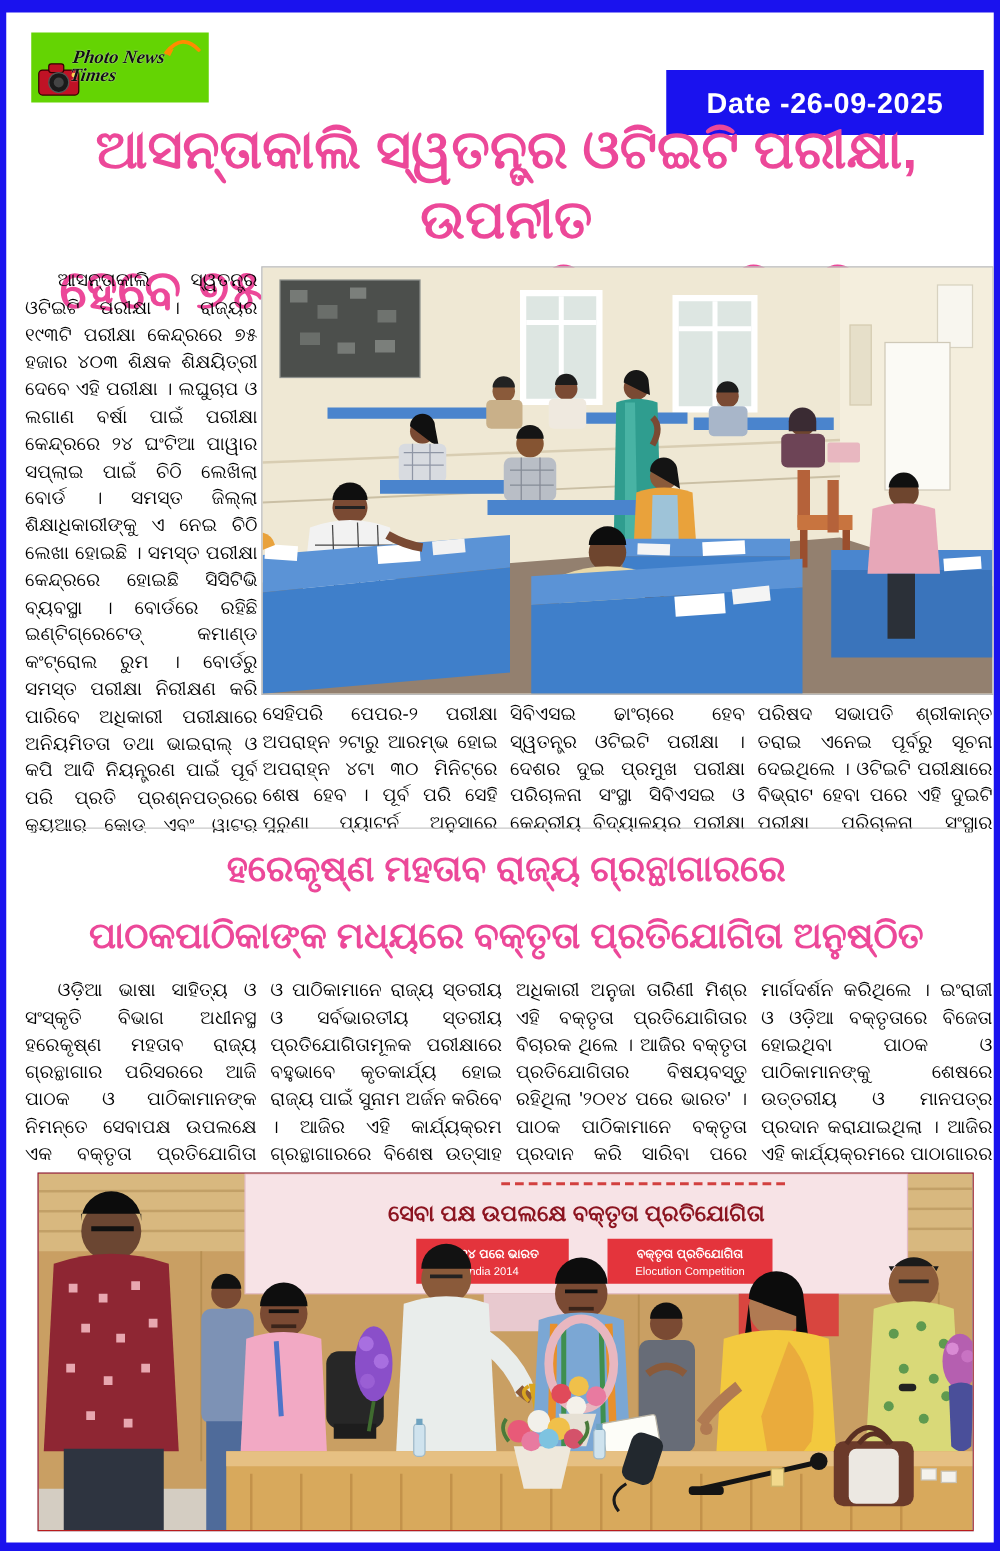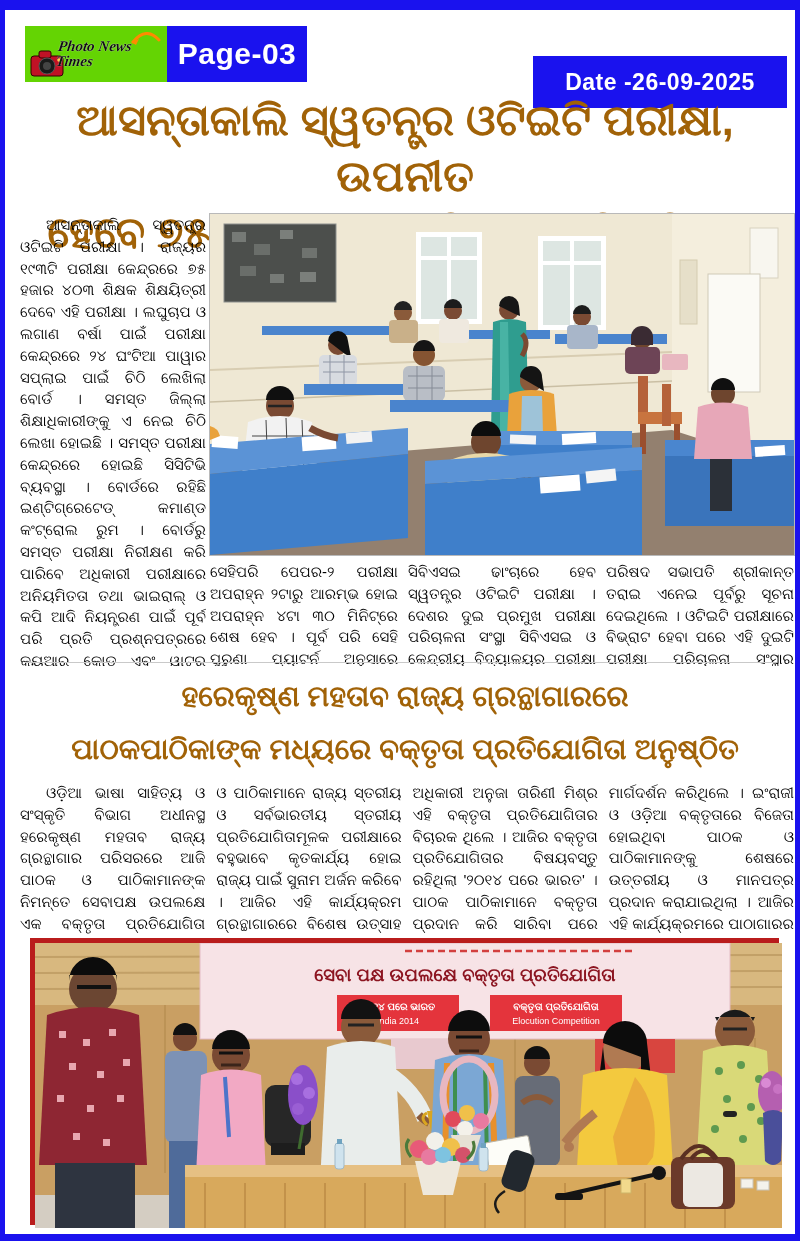--- a/index.html
+++ b/index.html
@@ -27,21 +27,21 @@
   .badge {
     position:absolute; background:#1a12ee; color:#ffffff; font-weight:bold;
     display:flex; align-items:center; justify-content:center;
     font-size:30px; letter-spacing:0.5px;
   }
   .page-badge { left:144px; top:2px; width:140px; height:56px; }
   .date-badge { left:510px; top:4px; width:254px; height:52px; font-size:23px;margin-top:28px; }
   
   .headline {
     position:absolute; left:15px; width:770px; text-align:center;
-    font-weight:bold; color:#a16207;
+    font-weight:bold; color:#ec4899;
   }
   .headline-1 { top:82px; font-size:43px; line-height:56px; height:116px; }
   .headline-2 { top:660px; font-size:29px; line-height:53px; height:108px; }
   
   .art1 { position:absolute; top:204px; left:15px; width:774px; height:452px; }
   .body-text {
     font-size:15px; line-height:21.8px; text-align:justify; color:#000;
     overflow:hidden;
   }
   .col-left { position:absolute; left:0; top:0; width:186px; height:452px; }
@@ -61,21 +61,21 @@
   }
   
   .art2 {
     position:absolute; top:772px; left:15px; width:774px; height:152px;
     display:flex; gap:11px;
   }
   .art2 > div { flex:1; height:152px; }
   
   .photo2 {
     position:absolute; top:928px; left:25px; width:749px; height:287px;
-    background:#7dd3fc; border:5px solid #b91c1c;
+    background:#7dd3fc; border:1px solid #b91c1c;
   }
   svg { display:block; }
 </style>
 </head>
 <body>
 
 <div class="page">
 
   <div class="header">
     <div class="logo">
@@ -89,21 +89,20 @@
         </svg>
       </span>
       <span class="logo-text" style="margin-left:28px;">Photo News Times</span>
       <span class="arrow">
         <svg width="30" height="14" viewBox="0 0 30 14">
           <path d="M2 10 Q15 -6 28 8" fill="none" stroke="#ff8b00" stroke-width="3" stroke-linecap="round"></path>
           <polygon points="0,10 8,7 5,13" fill="#ff8b00"></polygon>
         </svg>
       </span>
     </div>
-    <div class="badge page-badge">Page-03</div>
     <div class="badge date-badge">Date -26-09-2025</div>
   </div>
 
   <div class="headline headline-1">
     <div>ଆସନ୍ତାକାଲି ସ୍ୱତନ୍ତ୍ର ଓଟିଇଟି ପରୀକ୍ଷା, ଉପନୀତ</div>
     <div>ହେବେ ୭୫ ହଜାର ୪୦୩ ଶିକ୍ଷକ ଓ ଶିକ୍ଷୟିତ୍ରୀ</div>
   </div>
 
   <div class="art1">
     <div class="col-left body-text indent">ଆସନ୍ତାକାଲି ସ୍ୱତନ୍ତ୍ର ଓଟିଇଟି ପରୀକ୍ଷା । ରାଜ୍ୟର ୧୯୩ଟି ପରୀକ୍ଷା କେନ୍ଦ୍ରରେ ୭୫ ହଜାର ୪୦୩ ଶିକ୍ଷକ ଶିକ୍ଷୟିତ୍ରୀ ଦେବେ ଏହି ପରୀକ୍ଷା । ଲଘୁଚାପ ଓ ଲଗାଣ ବର୍ଷା ପାଇଁ ପରୀକ୍ଷା କେନ୍ଦ୍ରରେ ୨୪ ଘଂଟିଆ ପାୱାର ସପ୍ଲାଇ ପାଇଁ ଚିଠି ଲେଖିଲା ବୋର୍ଡ । ସମସ୍ତ ଜିଲ୍ଲା ଶିକ୍ଷାଧିକାରୀଙ୍କୁ ଏ ନେଇ ଚିଠି ଲେଖା ହୋଇଛି । ସମସ୍ତ ପରୀକ୍ଷା କେନ୍ଦ୍ରରେ ହୋଇଛି ସିସିଟିଭି ବ୍ୟବସ୍ଥା । ବୋର୍ଡରେ ରହିଛି ଇଣ୍ଟିଗ୍ରେଟେଡ୍ କମାଣ୍ଡ କଂଟ୍ରୋଲ ରୁମ । ବୋର୍ଡରୁ ସମସ୍ତ ପରୀକ୍ଷା ନିରୀକ୍ଷଣ କରି ପାରିବେ ଅଧିକାରୀ ପରୀକ୍ଷାରେ ଅନିୟମିତତା ତଥା ଭାଇରାଲ୍ ଓ କପି ଆଦି ନିୟନ୍ତ୍ରଣ ପାଇଁ ପୂର୍ବ ପରି ପ୍ରତି ପ୍ରଶ୍ନପତ୍ରରେ କ୍ୟୁଆର୍ କୋଡ୍ ଏବଂ ୱାଟର୍ ମାର୍କ ରହିଛି ।  ଏହି ସ୍ପେସାଲ୍ ଓଟିଇଟି ପାଇଁ ରାଜ୍ୟରେ ଆବେଦନରତ ୭୫ ହଜାରରୁ ଅଧିକ ଇନ୍‌ସର୍ଭିସ ଶିକ୍ଷକଙ୍କ ମଧ୍ୟରୁ ୨ ହଜାର ୬ ଶହ ଜଣ ଶାରୀରିକ ଅକ୍ଷମ ପ୍ରାର୍ଥୀ ଥିବା ସୂଚନା ମିଳିଛି । ଉକ୍ତ ପ୍ରାର୍ଥୀମାନଙ୍କୁ ଅଧିକ ୫୦ ମିନିଟ୍ ସମୟ ଦିଆଯିବ । ଏହି ପରୀକ୍ଷା ଦୁଇଟି ସିଟିଂରେ ହେବ । ପେପର-୧ ପରୀକ୍ଷା ପ୍ରଥମ ସିଟିଂରେ ସକାଳ ୯ଟାରୁ ଦିନ ୧୧ଟା ୩୦ ମିନିଟ୍ ପର୍ଯ୍ୟନ୍ତ ଚାଲିବ ।</div>

